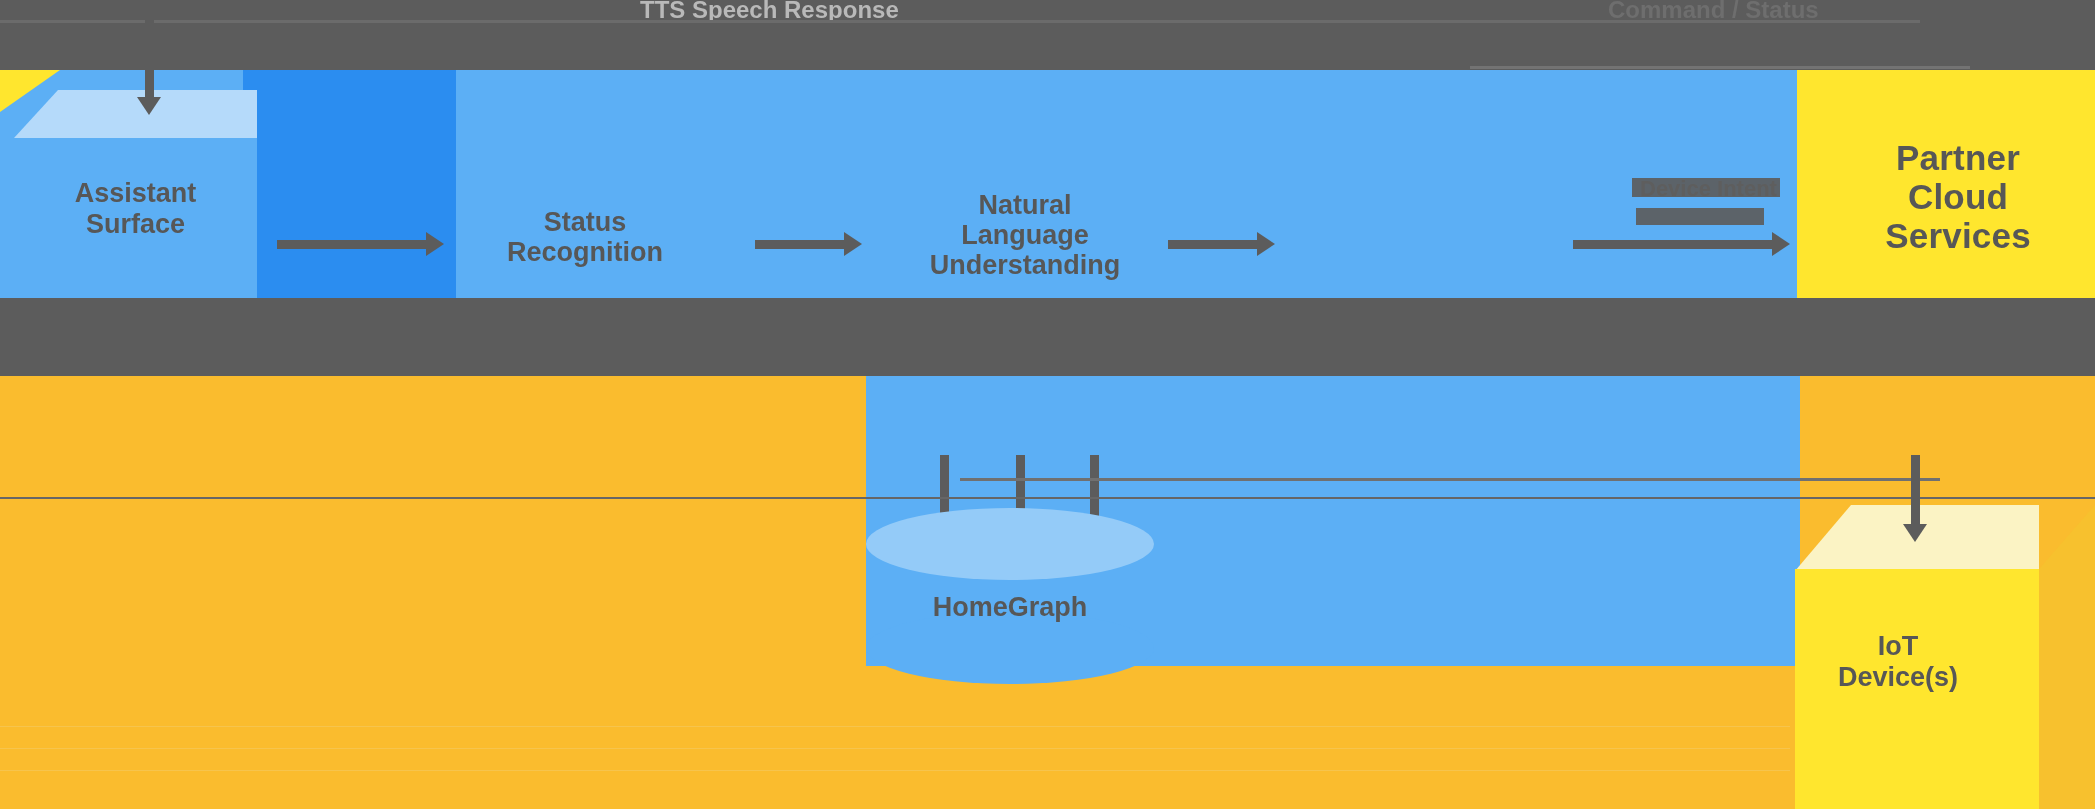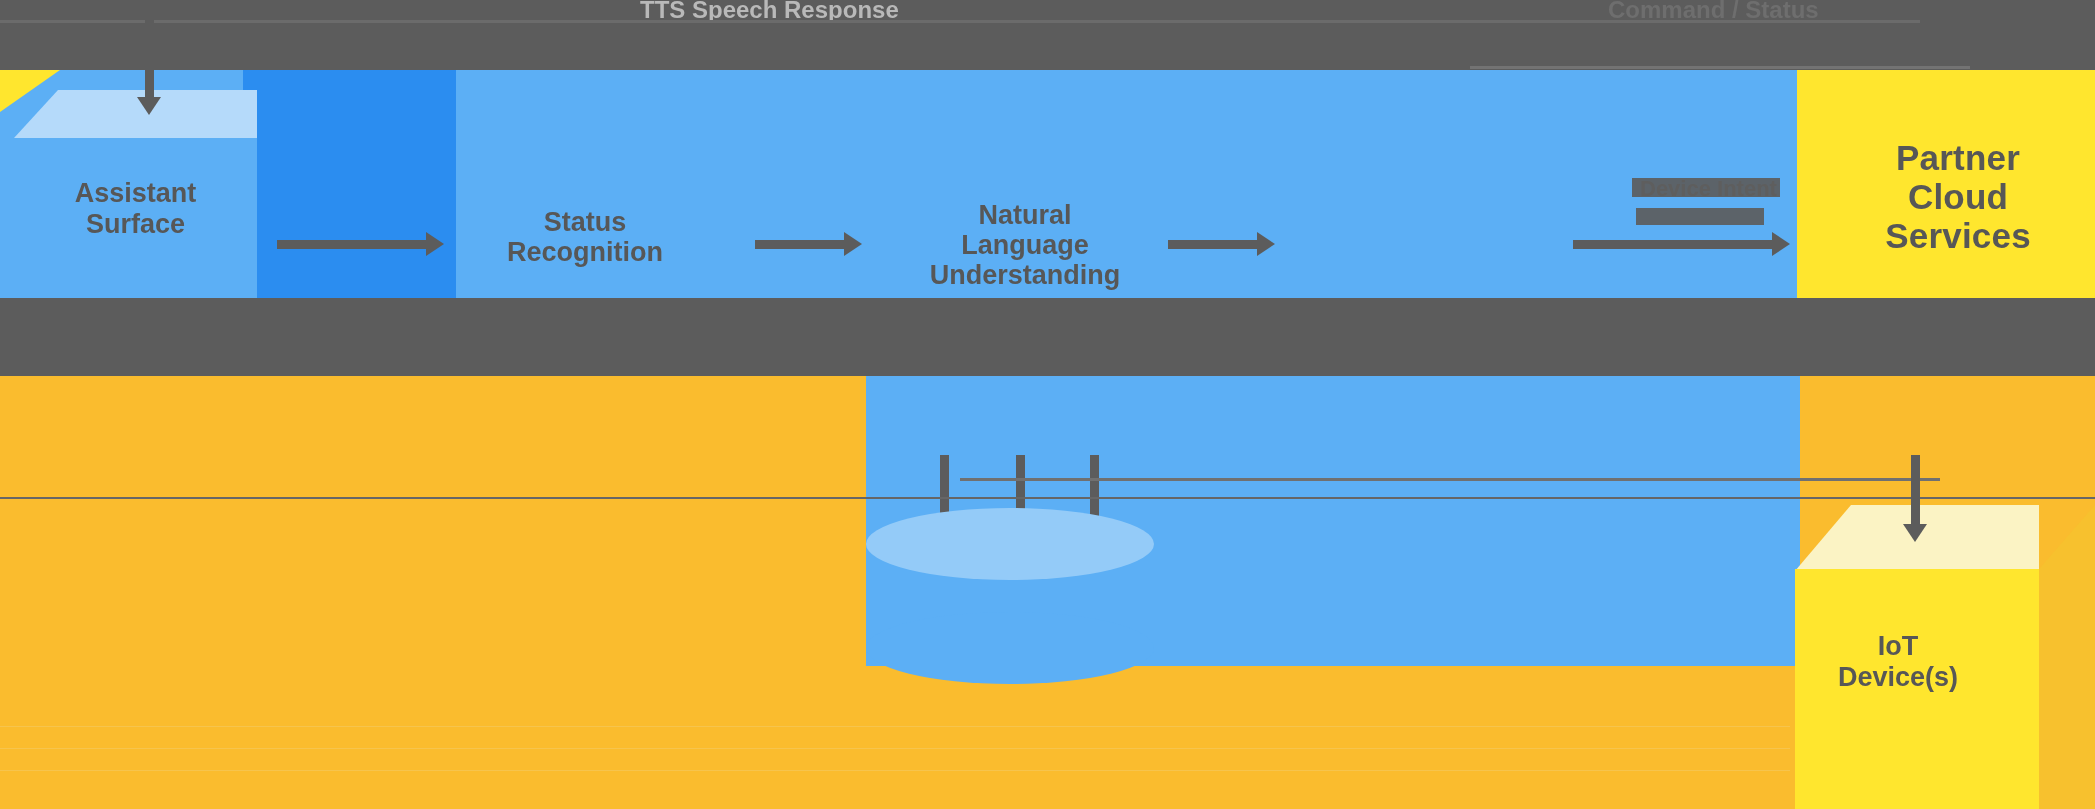--- a/index.html
+++ b/index.html
@@ -182,21 +182,21 @@
     <div class="front" style="height:160px;background:#5cafF5;"></div>
     <div class="front-txt" style="top:88px;">Assistant
 Surface</div>
   </div>
 
   <div class="arrow-d" style="left:145px;top:20px;height:78px;"></div>
 
   <div class="stage" style="left:460px;top:207px;width:250px;">Status
 Recognition</div>
 
-  <div class="stage" style="left:880px;top:190px;width:290px;margin-top:10px;">Natural
+  <div class="stage" style="left:880px;top:190px;width:290px;">Natural
 Language
 Understanding</div>
 
 
   <div class="arrow-r" style="left:277px;top:240px;width:150px;"></div>
   <div class="arrow-r" style="left:755px;top:240px;width:90px;"></div>
   <div class="arrow-r" style="left:1168px;top:240px;width:90px;"></div>
   <div class="arrow-r" style="left:1573px;top:240px;width:200px;"></div>
 
   <div class="flowtext dim" style="left:1640px;top:176px;font-size:22px;">Device Intent</div>
@@ -213,20 +213,21 @@
   <div class="arrow-d" style="left:1016px;top:455px;height:70px;"></div>
   <div class="arrow-d" style="left:1090px;top:455px;height:70px;"></div>
 
   <div style="position:absolute;left:960px;top:478px;width:980px;height:3px;background:#707070;"></div>
   <div style="position:absolute;left:0;top:497px;width:2095px;height:2px;background:#666;"></div>
 
   <div class="cyl" style="left:866px;top:508px;width:288px;height:168px;">
     <div class="body" style="top:36px;height:102px;"></div>
     <div class="cap-bot" style="top:104px;height:72px;"></div>
     <div class="cap-top" style="top:0;height:72px;"></div>
+    <div class="cyl-txt" style="top:84px;">HomeGraph</div>
   </div>
 
   <div class="box3d" style="left:1795px;top:505px;width:300px;height:304px;">
     <div class="side" style="right:0;top:0;width:56px;height:304px;background:#f7c12e;
                 clip-path:polygon(0 64px,100% 0,100% 100%,0 100%);"></div>
     <div class="top" style="width:244px;height:66px;background:#fbf3c4;
                 clip-path:polygon(56px 0,100% 0,100% 100%,0 100%);"></div>
     <div class="front" style="width:244px;height:240px;background:#ffe62e;"></div>
     <div class="front-txt" style="top:126px;width:206px;">IoT
 Device(s)</div>

